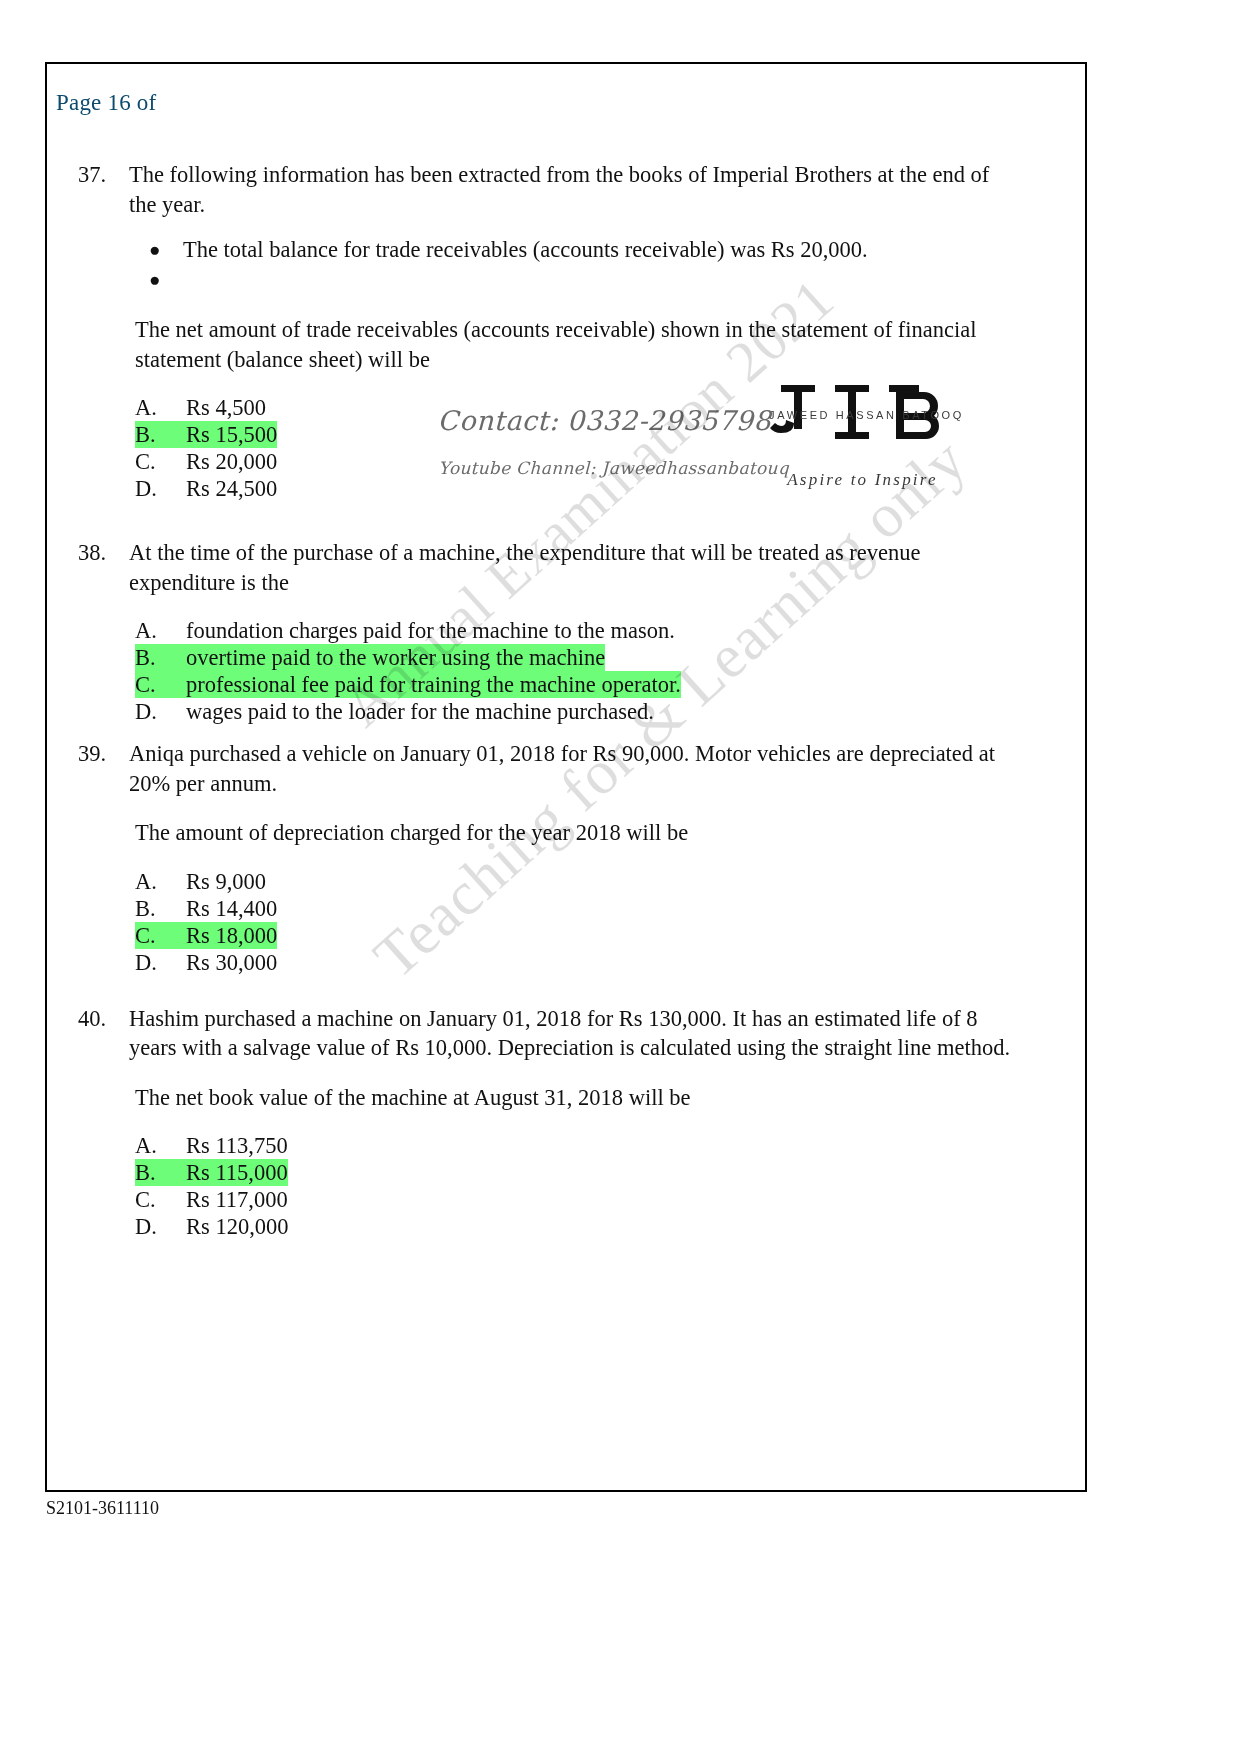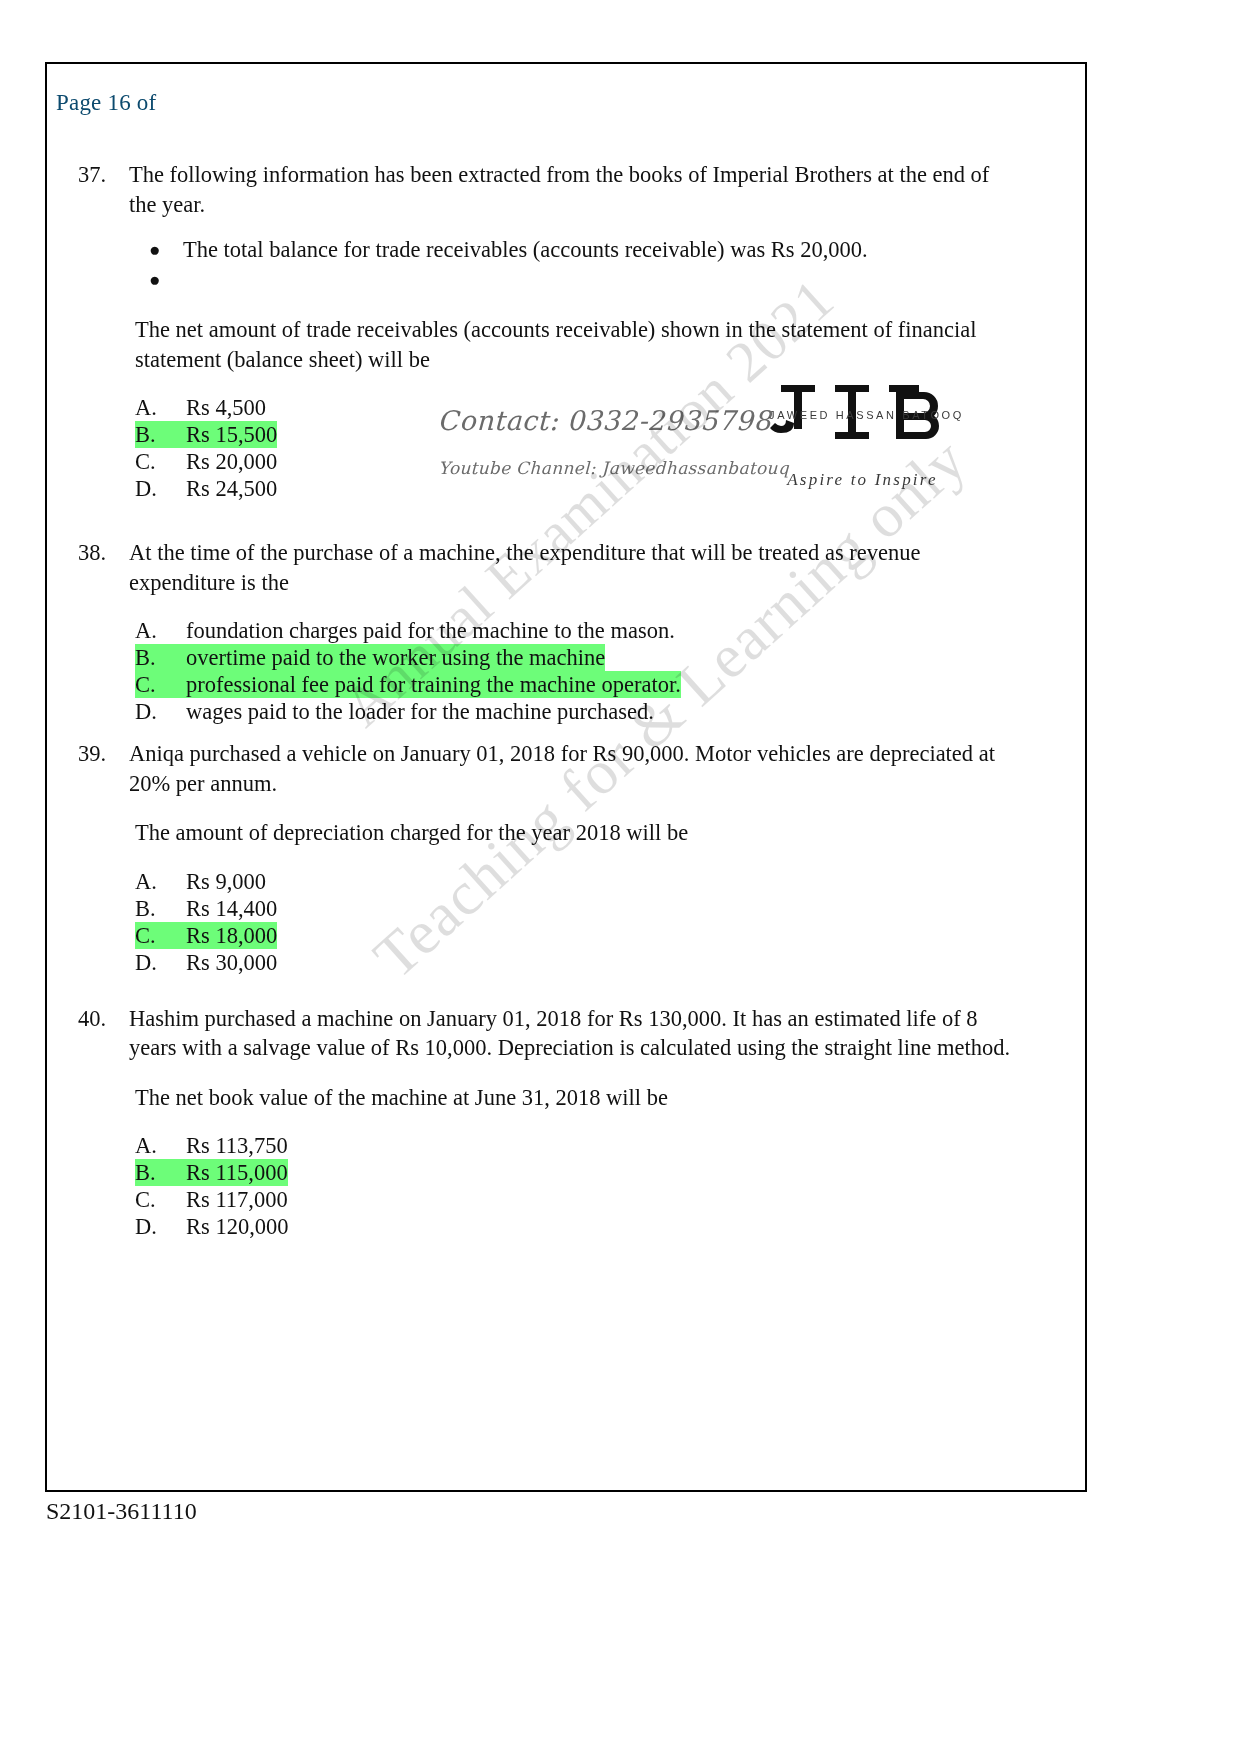--- a/index.html
+++ b/index.html
@@ -20,21 +20,21 @@
   .page-header{
     position:absolute;
     left:56px;top:90px;
     font-size:23px;
     color:#0c4a6e;
     letter-spacing:.2px;
   }
   .footer-code{
     position:absolute;
     left:46px;top:1498px;
-    font-size:24px;
+    font-size:18px;
     color:#111;
     font-family:"Liberation Serif", serif;
     text-align:center;
   }
   .content{
     position:absolute;
     left:56px;top:160px;
     width:960px;
   }
   .qblock{
@@ -282,21 +282,21 @@
         <span class="otext">Rs 30,000</span>
       </div>
     </div>
   </div>
 
   <div class="qblock" style="margin-top:28px;">
     <div class="qrow">
       <div class="qnum">40.</div>
       <div class="qtext">Hashim purchased a machine on January 01, 2018 for Rs 130,000. It has an estimated life of 8 years with a salvage value of Rs 10,000. Depreciation is calculated using the straight line method.</div>
     </div>
-    <div class="sub-para indent">The net book value of the machine at June 31, 2018 will be</div>
+    <div class="sub-para indent">The net book value of the machine at August 31, 2018 will be</div>
     <div class="options indent">
       <div class="opt">
         <span class="letter">A.</span>
         <span class="otext">Rs 113,750</span>
       </div>
       <div class="opt hl">
         <span class="letter">B.</span>
         <span class="otext">Rs 115,000</span>
       </div>
       <div class="opt">

